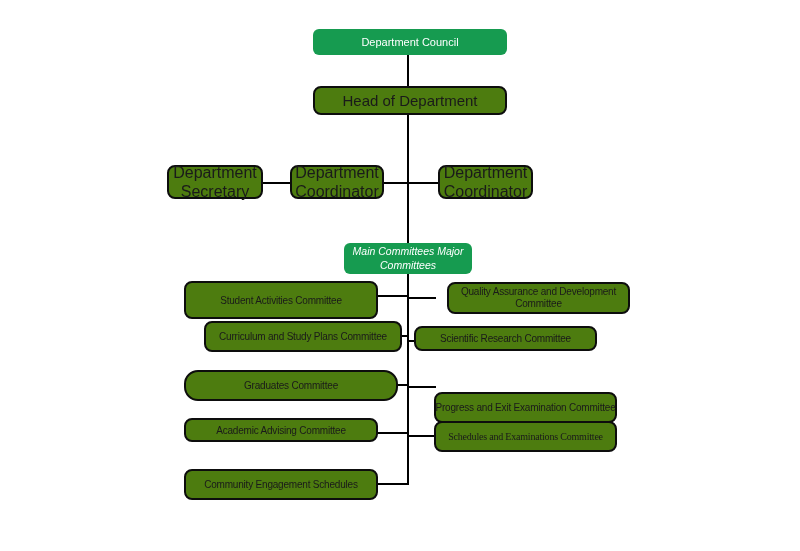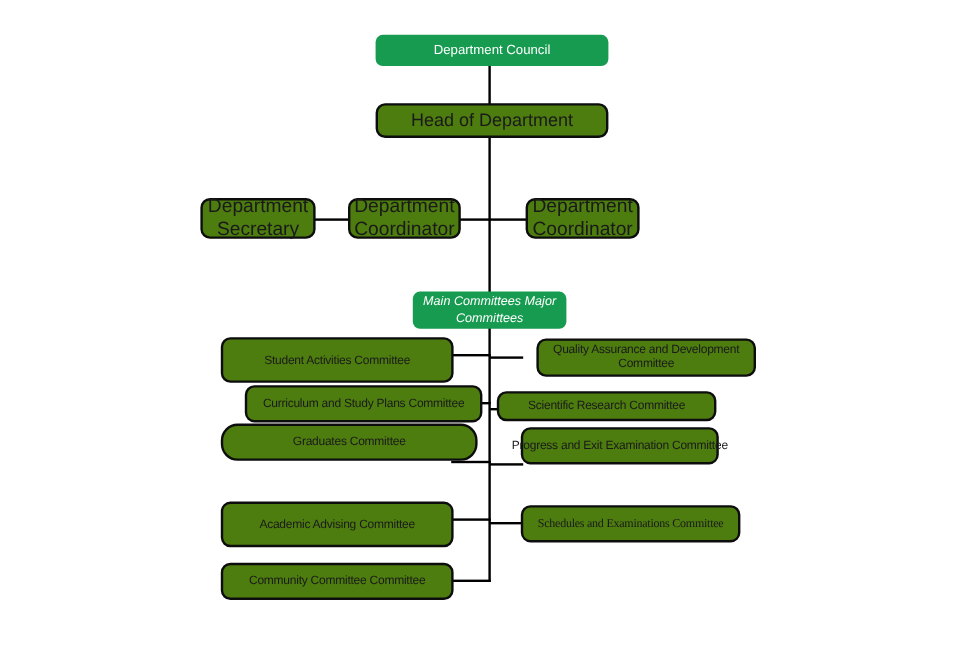--- a/index.html
+++ b/index.html
@@ -97,36 +97,36 @@
   <div class="node node--green f-green2" style="left:344px; top:243px; width:128px; height:31px;font-style:italic;">
     <span class="lbl">Main Committees Major Committees</span>
   </div>
 
   <div class="node node--white f-comm" style="left:184px; top:281px; width:194px; height:38px;">
     <span class="lbl nowrap">Student Activities Committee</span>
   </div>
   <div class="node node--white f-comm" style="left:184px; top:321px; width:198px; height:31px;margin-left:20px;">
     <span class="lbl nowrap">Curriculum and Study Plans Committee</span>
   </div>
-  <div class="node node--white f-comm" style="left:184px; top:353px; width:214px; height:31px;border-radius:14px;">
+  <div class="node node--white f-comm" style="left:184px; top:370px; width:214px; height:31px;border-radius:14px;">
     <span class="lbl nowrap">Graduates Committee</span>
   </div>
-  <div class="node node--white f-comm" style="left:184px; top:418px; width:194px; height:38px;">
+  <div class="node node--white f-comm" style="left:184px; top:418px; width:194px; height:24px;">
     <span class="lbl nowrap">Academic Advising Committee</span>
   </div>
   <div class="node node--white f-comm" style="left:184px; top:469px; width:194px; height:31px;">
-    <span class="lbl nowrap">Community Committee Committee</span>
+    <span class="lbl nowrap">Community Engagement Schedules</span>
   </div>
 
   <div class="node node--white f-comm2" style="left:447px; top:282px; width:183px; height:32px;">
     <span class="lbl">Quality Assurance and Development Committee</span>
   </div>
   <div class="node node--white f-comm" style="left:414px; top:326px; width:183px; height:25px;">
     <span class="lbl nowrap">Scientific Research Committee</span>
   </div>
-  <div class="node node--white f-comm" style="left:434px; top:356px; width:165px; height:31px;">
+  <div class="node node--white f-comm" style="left:434px; top:392px; width:183px; height:31px;">
     <span class="lbl nowrap">Progress and Exit Examination Committee</span>
   </div>
   <div class="node node--white f-comm" style="left:434px; top:421px; width:183px; height:31px;font-family:Liberation Serif, serif;">
     <span class="lbl nowrap">Schedules and Examinations Committee</span>
   </div>
 
 </div>
 
 </body></html>

